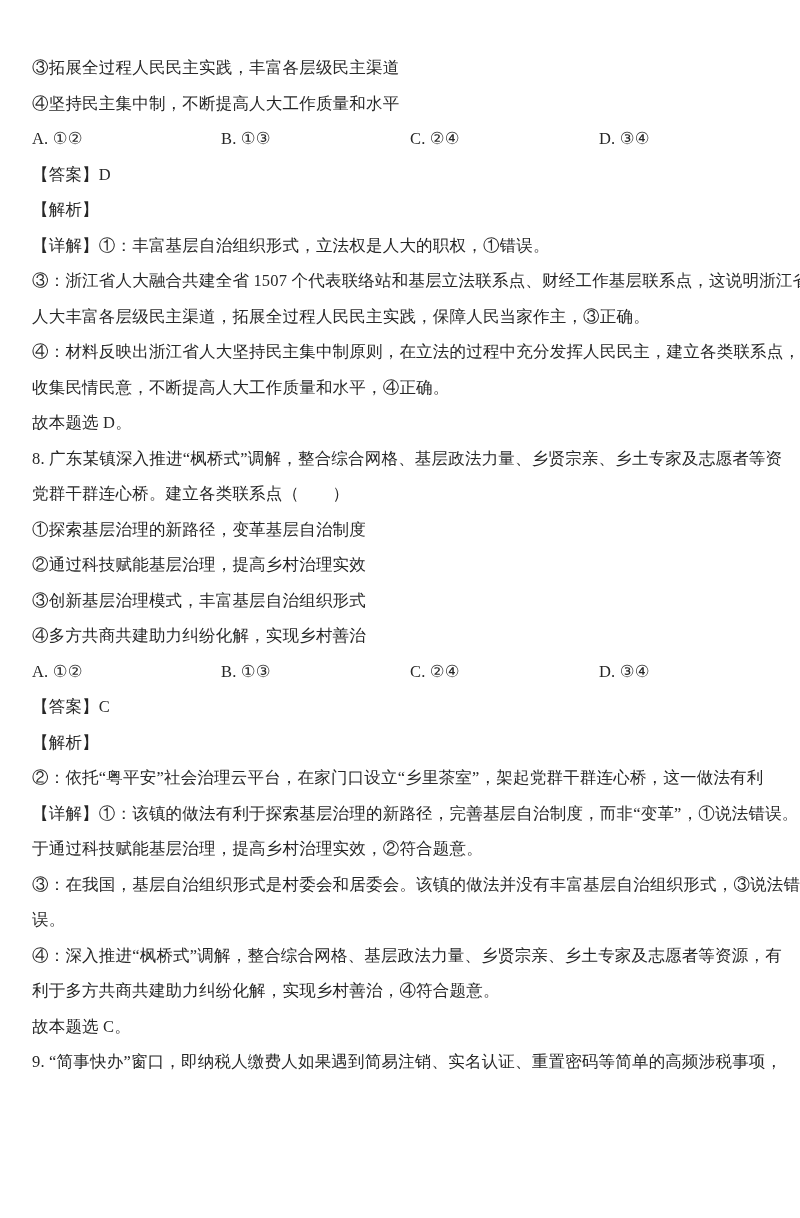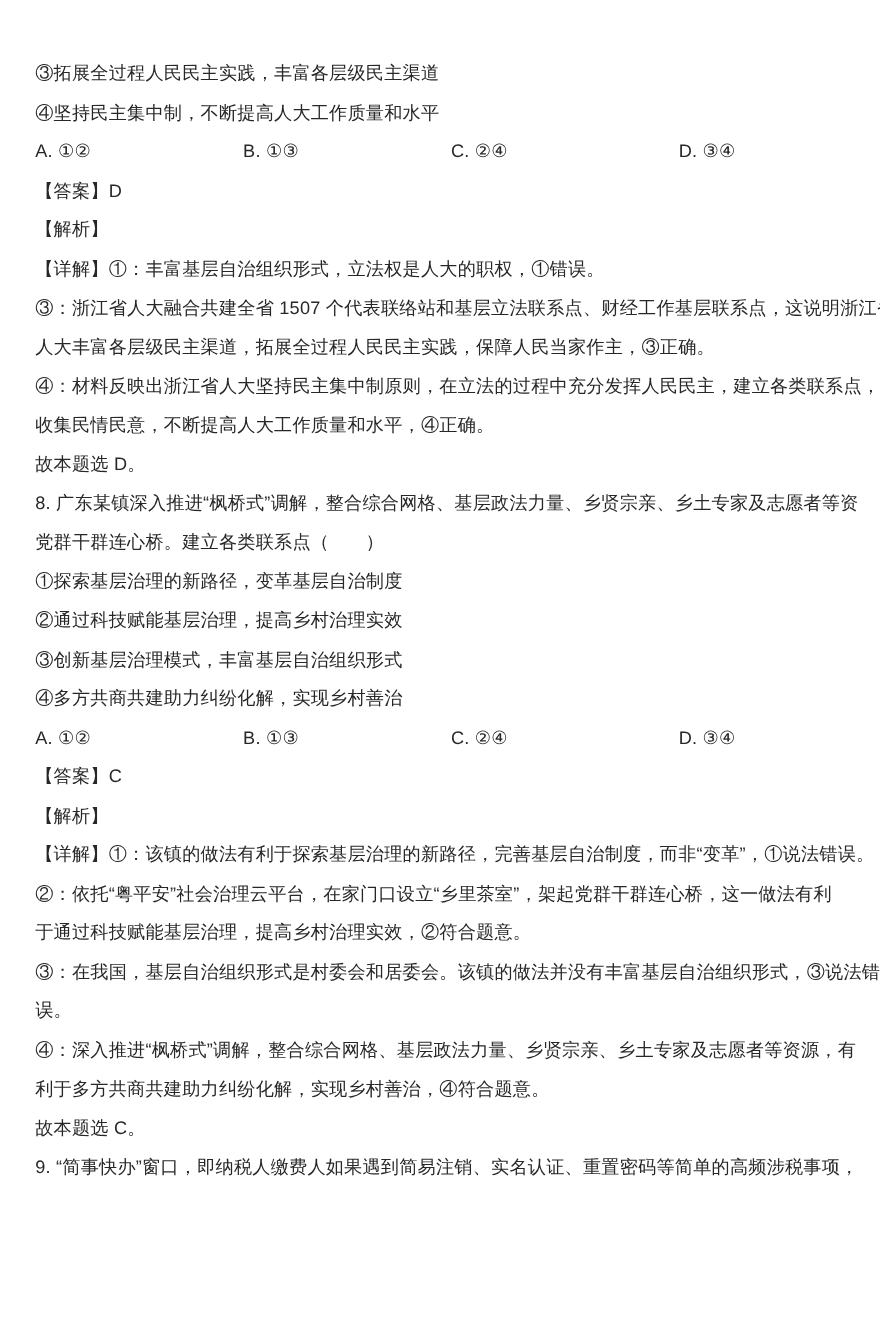--- a/index.html
+++ b/index.html
@@ -8,38 +8,37 @@
     background: #ffffff;
   }
   .doc-page {
     position: relative;
     width: 800px;
     height: 1212px;
     background: #ffffff;
     overflow: hidden;
     box-sizing: border-box;
     padding: 50px 20px 0 32px;
-    font-family: Liberation Sans, sans-serif;
+    font-family: Liberation Serif, serif;
     font-size: 16.5px;
     color: #272727;
   }
   .line {
     height: 35.5px;
     line-height: 35.5px;
     white-space: nowrap;
     letter-spacing: 0.2px;
   }
   .choices-row .choice {
     display: inline-block;
     width: 189px;
     white-space: nowrap;
   }
   .choices-row .choice:last-child {
     width: auto;
-    margin-left: 18px;
   }
 </style>
 </head>
 <body>
 
 <div class="doc-page">
 
   <div class="line">③拓展全过程人民民主实践，丰富各层级民主渠道</div>
   <div class="line">④坚持民主集中制，不断提高人大工作质量和水平</div>
 
@@ -62,22 +61,22 @@
   <div class="line">②通过科技赋能基层治理，提高乡村治理实效</div>
   <div class="line">③创新基层治理模式，丰富基层自治组织形式</div>
   <div class="line">④多方共商共建助力纠纷化解，实现乡村善治</div>
 
   <div class="line choices-row">
     <span class="choice">A. ①②</span><span class="choice">B. ①③</span><span class="choice">C. ②④</span><span class="choice">D. ③④</span>
   </div>
 
   <div class="line">【答案】C</div>
   <div class="line">【解析】</div>
+  <div class="line">②：依托“粤平安”社会治理云平台，在家门口设立“乡里茶室”，架起党群干群连心桥，这一做法有利</div>
   <div class="line">【详解】①：该镇的做法有利于探索基层治理的新路径，完善基层自治制度，而非“变革”，①说法错误。</div>
-  <div class="line">②：依托“粤平安”社会治理云平台，在家门口设立“乡里茶室”，架起党群干群连心桥，这一做法有利</div>
   <div class="line">于通过科技赋能基层治理，提高乡村治理实效，②符合题意。</div>
   <div class="line">③：在我国，基层自治组织形式是村委会和居委会。该镇的做法并没有丰富基层自治组织形式，③说法错</div>
   <div class="line">误。</div>
   <div class="line">④：深入推进“枫桥式”调解，整合综合网格、基层政法力量、乡贤宗亲、乡土专家及志愿者等资源，有</div>
   <div class="line">利于多方共商共建助力纠纷化解，实现乡村善治，④符合题意。</div>
   <div class="line">故本题选 C。</div>
 
   <div class="line">9. “简事快办”窗口，即纳税人缴费人如果遇到简易注销、实名认证、重置密码等简单的高频涉税事项，</div>
 
 </div>

